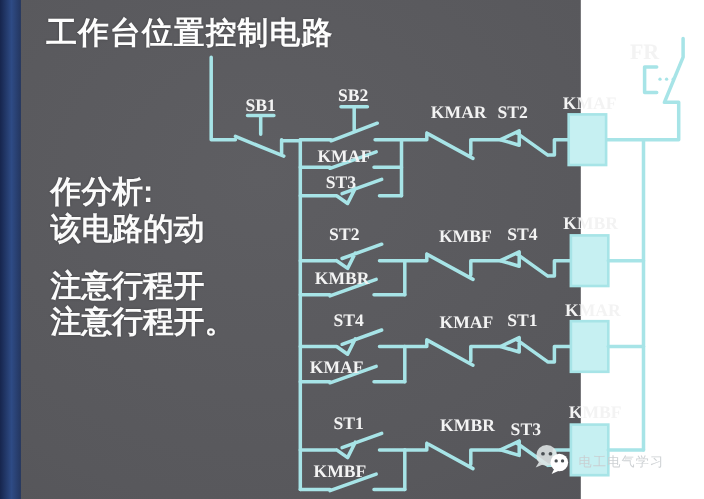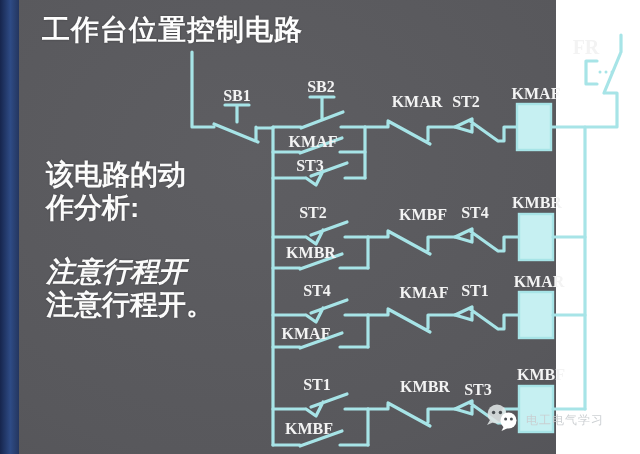--- a/index.html
+++ b/index.html
@@ -3,38 +3,37 @@
 <meta charset="utf-8">
 <style>
   html,body{margin:0;padding:0;}
   body{
     width:640px;height:454px;overflow:hidden;
     font-family:"Liberation Sans","DejaVu Sans",sans-serif;
   }
   .stage{
     position:relative;width:528px;height:454px;
     background:radial-gradient(120% 120% at 45% 35%, #5e5e62 0%, #58585c 55%, #505055 100%);
-    padding-left:28px;
   }
   .stripe{
     position:absolute;left:0;top:0;width:19px;height:454px;
     background:linear-gradient(to right,#16254d 0%, #2e4b85 55%, #24365f 100%);
   }
   .title{
     position:absolute;left:42px;top:11px;
     font-size:28px;font-weight:bold;color:#fdfdfd;letter-spacing:1px;
     text-shadow:0 0 2px rgba(0,0,0,.35);
     white-space:nowrap;
   }
   .analysis{
     position:absolute;left:46px;top:158px;width:190px;
     font-size:28px;font-weight:bold;color:#fbfbfb;line-height:33px;
     text-shadow:0 0 2px rgba(0,0,0,.3);
   }
-  .analysis .gap{margin-top:31px;font-style:italic;}
+  .analysis .gap{margin-top:19px;}
   svg.circuit{position:absolute;left:0;top:0;}
   .wire{stroke:#a7e4e7;stroke-width:3.2;fill:none;stroke-linecap:round;stroke-linejoin:round;}
   .coil{fill:#c6f0f2;stroke:#a7e4e7;stroke-width:2.4;}
   .dot{fill:#a7e4e7;}
   text.lbl{
     font-family:"Liberation Serif","DejaVu Serif",serif;
     font-weight:bold;font-size:16px;fill:#f3f3f3;text-anchor:middle;
   }
   text.lbl-big{font-size:20px;}
   .watermark{
@@ -49,22 +48,22 @@
 </style>
 </head>
 <body>
 
 <div class="stage">
   <div class="stripe"></div>
 
   <div class="title">工作台位置控制电路</div>
 
   <div class="analysis">
+    <div>作分析:</div>
     <div>该电路的动</div>
-    <div>作分析:</div>
     <div class="gap">注意行程开</div>
     <div>注意行程开。</div>
   </div>
 
   <svg class="circuit" width="640" height="454" viewBox="0 0 640 454">
 
     <path class="wire" d="M192,52 V127 H214"></path>
     <path class="wire" d="M214,124 L258,142 M225,105 H249 M237,105 V122 M256,127 V140 M256,128 H273"></path>
 
     <path class="wire" d="M273,127 V445"></path>

